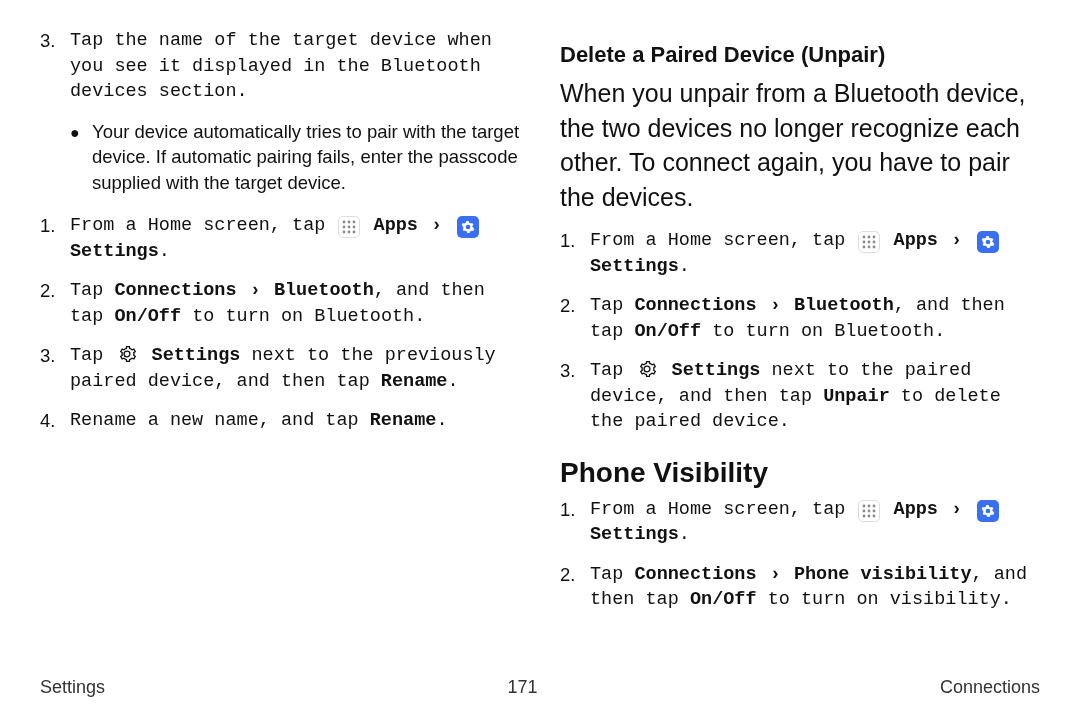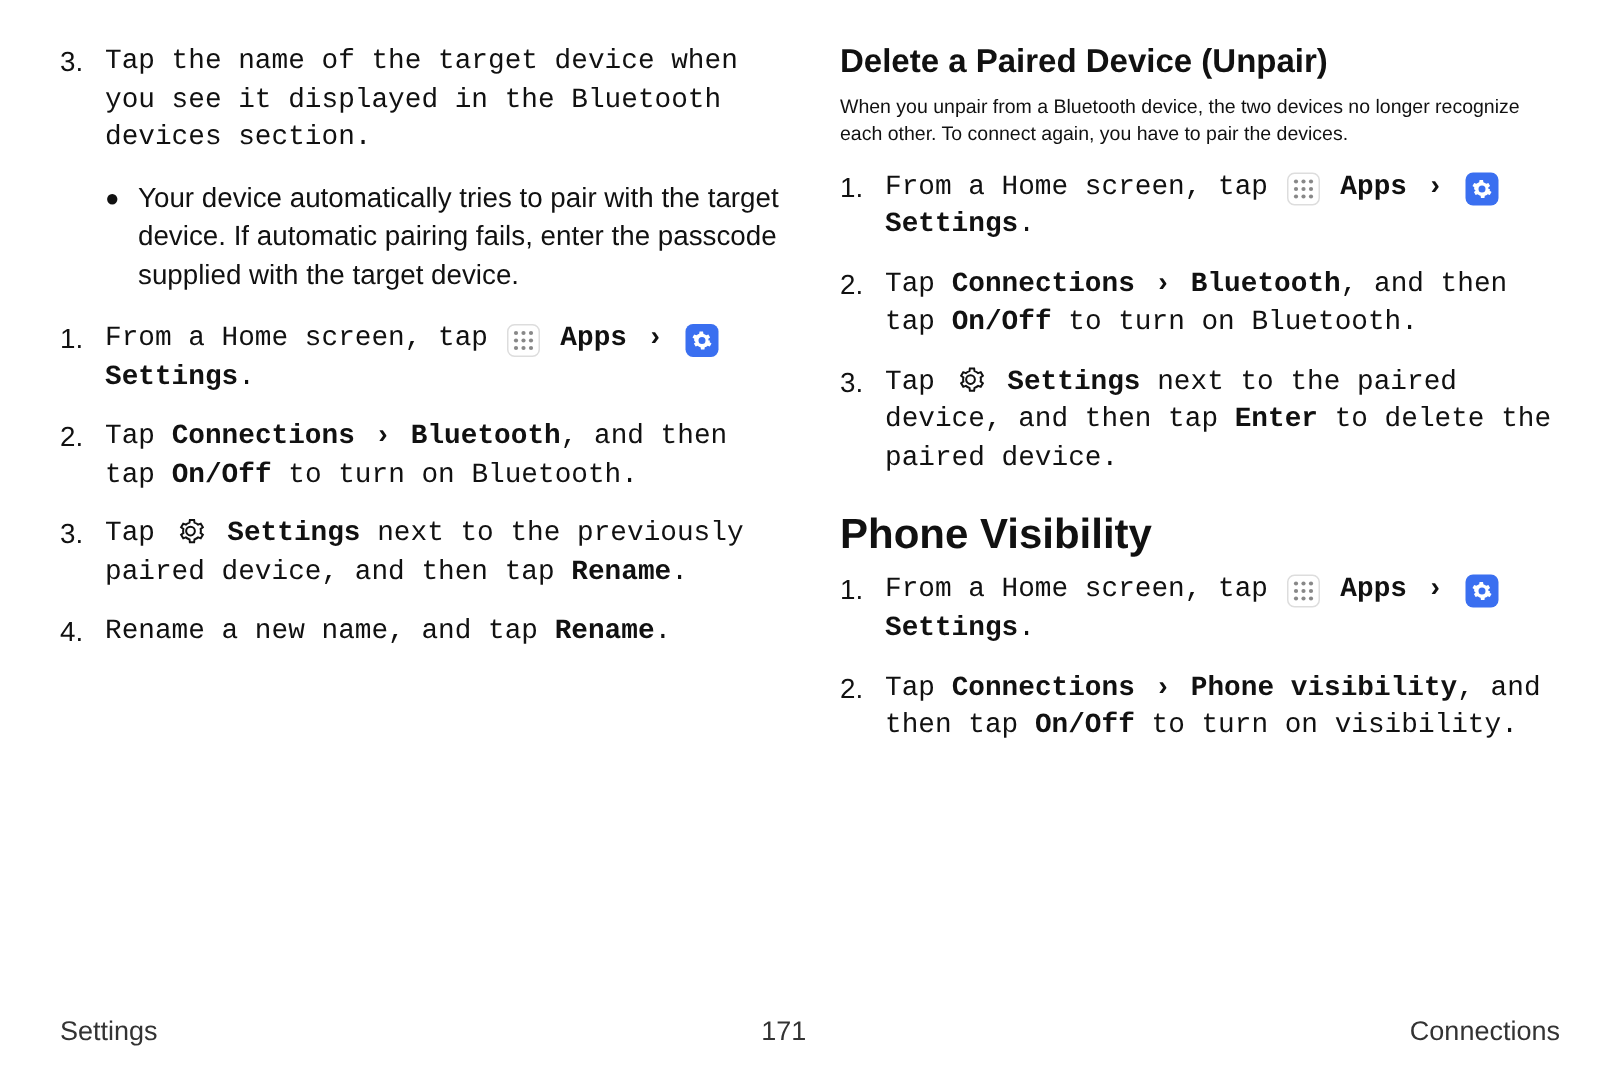--- a/index.html
+++ b/index.html
@@ -7,21 +7,21 @@
   .page { position: relative; width: 1080px; height: 720px; padding: 28px 40px 0 40px; }
   .cols { display: flex; gap: 40px; }
   .col { flex: 1; }
   .step { display: flex; font-size: 18.5px; line-height: 1.38; margin-bottom: 14px; }
   .step .num { width: 30px; flex-shrink: 0; }
   .step .txt { flex: 1; font-family: Liberation Mono, monospace; }
   .bullet { display: flex; font-size: 18.5px; line-height: 1.38; margin: 10px 0 18px 30px; }
   .bullet .dot { width: 22px; flex-shrink: 0; font-size: 16px; padding-top:3px;}
   .h3 { font-size: 22px; font-weight: 700; margin: 10px 0 8px 0; }
   .h2 { font-size: 28px; font-weight: 700; margin: 22px 0 8px 0; }
-  .para { font-size: 13px; line-height: 1.38; margin-bottom: 14px; }
+  .para { font-size: 25px; line-height: 1.38; margin-bottom: 14px; }
   .b { font-weight: 700; }
   .chev { font-weight: 700; padding: 0 2px; }
   .icon { display: inline-flex; align-items:center; justify-content:center; vertical-align: -4px; width: 22px; height: 22px; margin: 0 2px; border-radius: 5px; }
   .icon-apps { background:#fff; border:1px solid #ddd; }
   .icon-settings-blue { background:#3a6ff0; }
   .icon-gear { background:transparent; }
   svg { display:block; }
   .footer { position:absolute; bottom: 22px; left: 40px; right: 40px; display:flex; justify-content:space-between; font-size: 18px; color:#333; }
 </style>
 </head>
@@ -90,21 +90,21 @@
         <div class="num">4.</div>
         <div class="txt">
           <span>Rename a new name, and tap </span><span class="b">Rename</span><span>.</span>
         </div>
       </div>
 
     </div>
 
     <div class="col">
 
-      <div class="h3" style="margin-top:0">Delete a Paired Device (Unpair)</div>
+      <div class="h3" style="margin-top:14px">Delete a Paired Device (Unpair)</div>
       <div class="para">When you unpair from a Bluetooth device, the two devices no longer recognize each other. To connect again, you have to pair the devices.</div>
 
       <div class="step">
         <div class="num">1.</div>
         <div class="txt">
           <span>From a Home screen, tap </span><span class="icon icon-apps">
               <svg width="14" height="14" viewBox="0 0 14 14">
                 <g fill="#888">
                   <circle cx="2" cy="2" r="1.4"></circle>
                   <circle cx="7" cy="2" r="1.4"></circle>
@@ -132,21 +132,21 @@
         </div>
       </div>
 
       <div class="step">
         <div class="num">3.</div>
         <div class="txt">
           <span>Tap </span><span class="icon icon-gear">
               <svg width="20" height="20" viewBox="0 0 24 24">
                 <path fill="none" stroke="#111" stroke-width="1.6" d="M12 8.5a3.5 3.5 0 100 7 3.5 3.5 0 000-7zm8.3 3.5c0 .5-.1 1.1-.2 1.6l1.8 1.4-1.7 2.9-2.1-.8c-.9.7-1.9 1.2-2.9 1.6l-.3 2.2h-3.4l-.3-2.2c-1-.4-2-.9-2.9-1.6l-2.1.8-1.7-2.9 1.8-1.4c-.1-.5-.2-1.1-.2-1.6s.1-1.1.2-1.6L4.5 9l1.7-2.9 2.1.8c.9-.7 1.9-1.2 2.9-1.6l.3-2.2h3.4l.3 2.2c1 .4 2 .9 2.9 1.6l2.1-.8L21.9 9l-1.8 1.4c.1.5.2 1.1.2 1.6z"></path>
               </svg>
-            </span> <span class="b">Settings</span><span> next to the paired device, and then tap </span><span class="b">Enter</span><span> to delete the paired device.</span>
+            </span> <span class="b">Settings</span><span> next to the paired device, and then tap </span><span class="b">Unpair</span><span> to delete the paired device.</span>
         </div>
       </div>
 
       <div class="h2">Phone Visibility</div>
 
       <div class="step">
         <div class="num">1.</div>
         <div class="txt">
           <span>From a Home screen, tap </span><span class="icon icon-apps">
               <svg width="14" height="14" viewBox="0 0 14 14">

